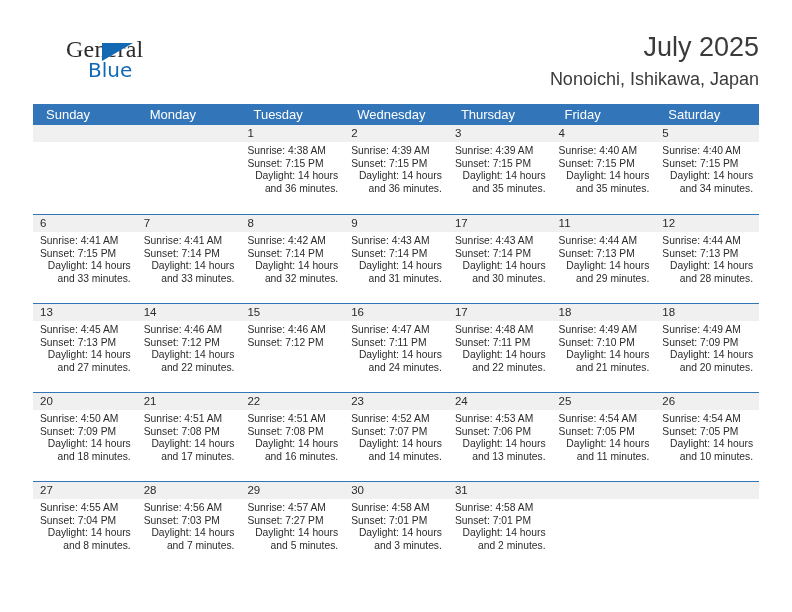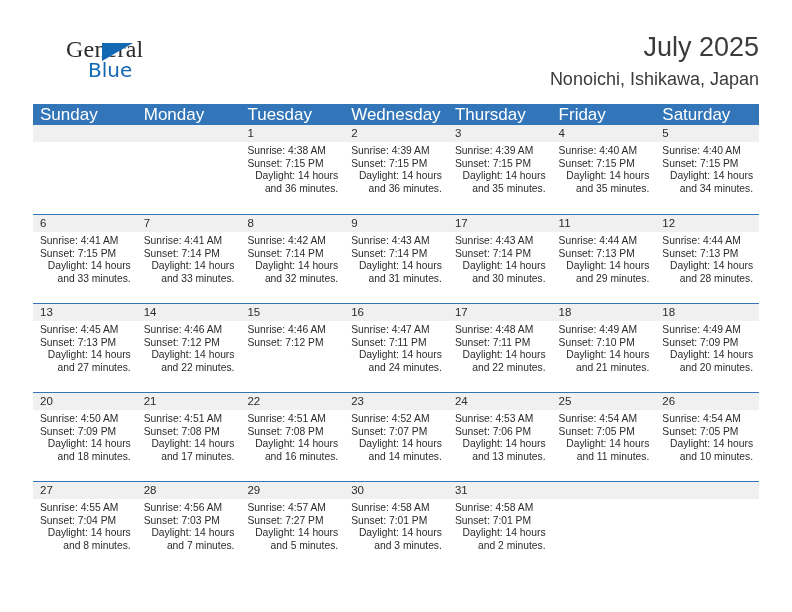--- a/index.html
+++ b/index.html
@@ -96,23 +96,23 @@
     width: 726px;
   }
   .dow-row {
     display: flex;
     background: #3275b8;
     height: 21px;
   }
   .dow-cell {
     flex: 1 1 0;
     color: #ffffff;
-    font-size: 17px;
+    font-size: 13px;
     line-height: 21px;
-    padding-left: 7px;
+    padding-left: 13px;
     box-sizing: border-box;
     white-space: nowrap;
     overflow: hidden;
   }
   .week {
     display: flex;
     border-top: 1px solid #3275b8;
     height: 89px;
     box-sizing: border-box;
   }

